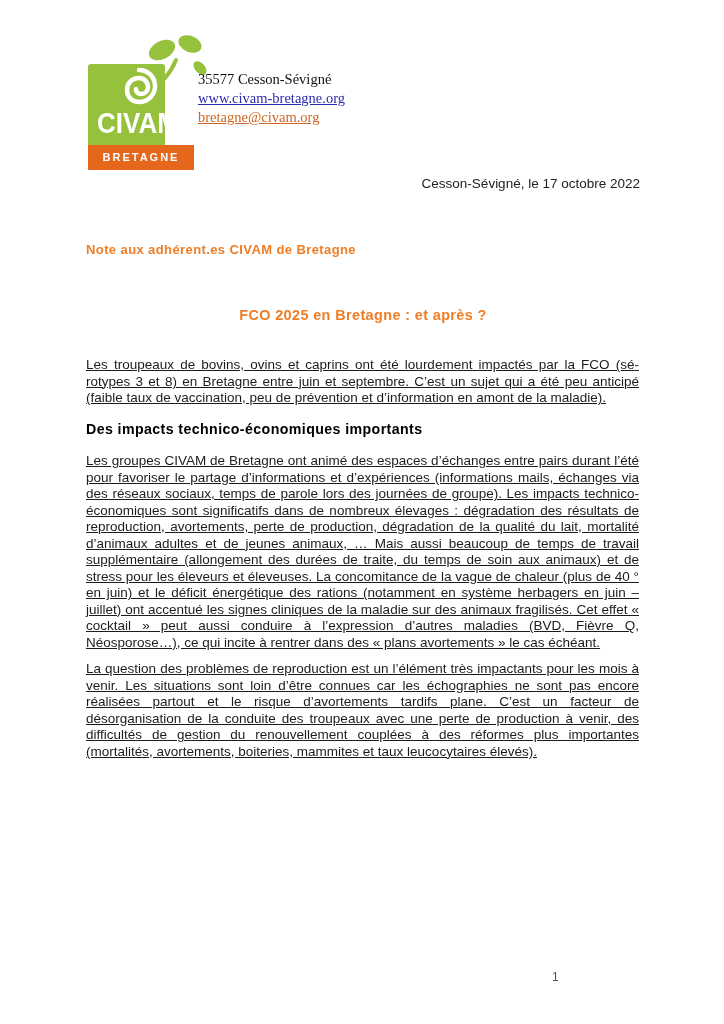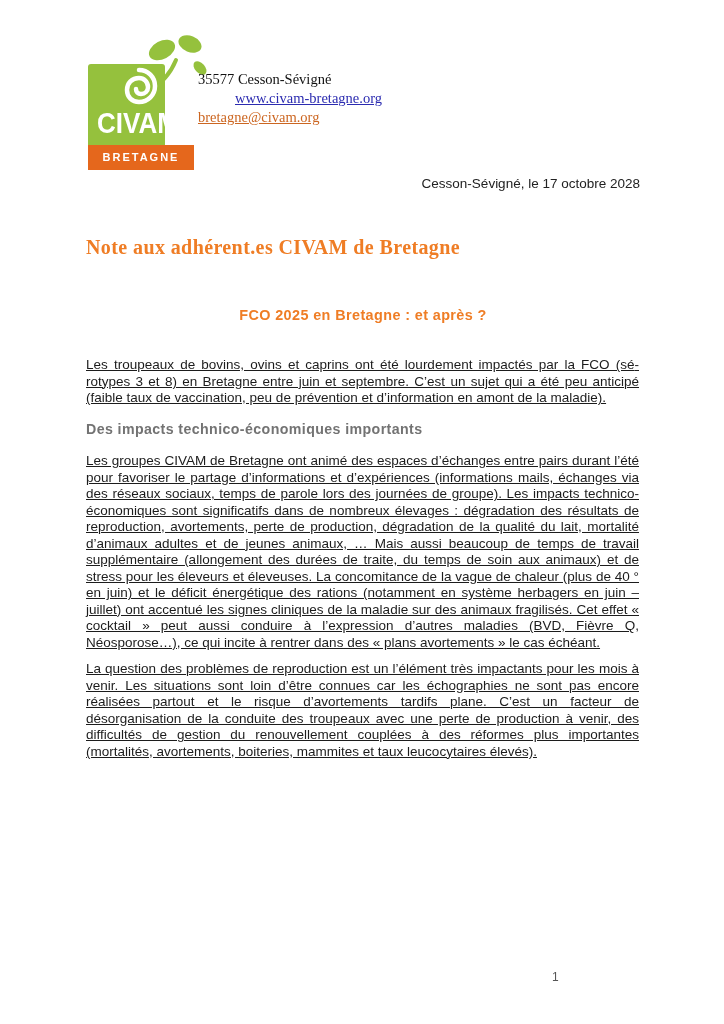--- a/index.html
+++ b/index.html
@@ -39,47 +39,47 @@
     text-align:center;line-height:25px;
   }
   .leaves{position:absolute;left:140px;top:34px;}
 
   .address-block{
     position:absolute;left:198px;top:70px;
     font-family:"Liberation Serif", serif;
     font-size:14.5px;line-height:19px;color:#111;
   }
   .address-block a{display:block;text-decoration:underline;}
-  .link-web{color:var(--link-blue);margin-left:37px;}
+  .link-web{color:var(--link-blue);}
   .link-mail{color:var(--link-orange);}
 
   
   .date-line{
     position:absolute;top:176px;left:86px;width:554px;
     text-align:right;font-size:13.5px;color:#222;
   }
 
   
   .note-heading{
-    position:absolute;left:86px;top:236px;width:554px;
-    color:var(--accent-orange);font-weight:700;font-size:20px;letter-spacing:0.4px;font-family:Liberation Serif, serif;
+    position:absolute;left:86px;top:242px;width:554px;
+    color:var(--accent-orange);font-weight:700;font-size:13px;letter-spacing:0.4px;
   }
   .doc-title{
     position:absolute;left:86px;top:307px;width:554px;text-align:center;
     color:var(--accent-orange);font-weight:700;font-size:14.4px;letter-spacing:0.4px;
   }
 
   
   .content{
     position:absolute;left:86px;top:349px;width:553px;
     font-size:13.5px;line-height:16.5px;text-align:justify;color:var(--ink);
   }
   .content p{margin:8px 0 10px 0;text-decoration:underline;}
   .section-heading{
-    font-size:14.2px;font-weight:700;letter-spacing:0.4px;color:#737373;
+    font-size:14.2px;font-weight:700;letter-spacing:0.4px;color:#000000;
     text-align:left;margin:14px 0 16px 0;
   }
 
   .page-number{
     position:absolute;left:552px;top:970px;
     font-size:12px;color:#555;
   }
 </style>
 </head>
 <body>
@@ -103,21 +103,21 @@
     <div class="logo-banner">BRETAGNE</div>
   </div>
 
   <div class="address-block">
     <div>35577 Cesson-Sévigné</div>
     <a href="#" class="link-web">www.civam-bretagne.org</a>
     <a href="#" class="link-mail">bretagne@civam.org</a>
   </div>
 </div>
 
-<div class="date-line">Cesson-Sévigné, le 17 octobre 2028</div>
+<div class="date-line">Cesson-Sévigné, le 17 octobre 2022</div>
 
 <div class="note-heading">Note aux adhérent.es CIVAM de Bretagne</div>
 <div class="doc-title">FCO 2025 en Bretagne : et après ?</div>
 
 <div class="content">
   <p>Les troupeaux de bovins, ovins et caprins ont été lourdement impactés par la FCO (sé­rotypes 3 et 8) en Bretagne entre juin et septembre. C’est un sujet qui a été peu antici­pé (faible taux de vaccination, peu de prévention et d’information en amont de la mala­die).</p>
   <h2 class="section-heading">Des impacts technico-économiques importants</h2>
   <p>Les groupes CIVAM de Bretagne ont animé des espaces d’échanges entre pairs du­rant l’été pour favoriser le partage d’informations et d’expériences (informations mails, échanges via des réseaux sociaux, temps de parole lors des journées de groupe). Les impacts technico-économiques sont significatifs dans de nombreux élevages : dégra­dation des résultats de reproduction, avortements, perte de production, dégradation de la qualité du lait, mortalité d’animaux adultes et de jeunes animaux, … Mais aussi beaucoup de temps de travail supplémentaire (allongement des durées de traite, du temps de soin aux animaux) et de stress pour les éleveurs et éleveuses. La concomi­tance de la vague de chaleur (plus de 40 ° en juin) et le déficit énergétique des rations (notamment en système herbagers en juin – juillet) ont accentué les signes cliniques de la maladie sur des animaux fragilisés. Cet effet « cocktail » peut aussi conduire à l’expression d’autres maladies (BVD, Fièvre Q, Néosporose…), ce qui incite à rentrer dans des « plans avortements » le cas échéant.</p>
   <p>La question des problèmes de reproduction est un l’élément très impactants pour les mois à venir. Les situations sont loin d’être connues car les échographies ne sont pas encore réalisées partout et le risque d’avortements tardifs plane. C’est un facteur de désorganisation de la conduite des troupeaux avec une perte de production à venir, des difficultés de gestion du renouvellement couplées à des réformes plus importantes (mortalités, avortements, boiteries, mammites et taux leucocytaires élevés).</p>
 </div>

